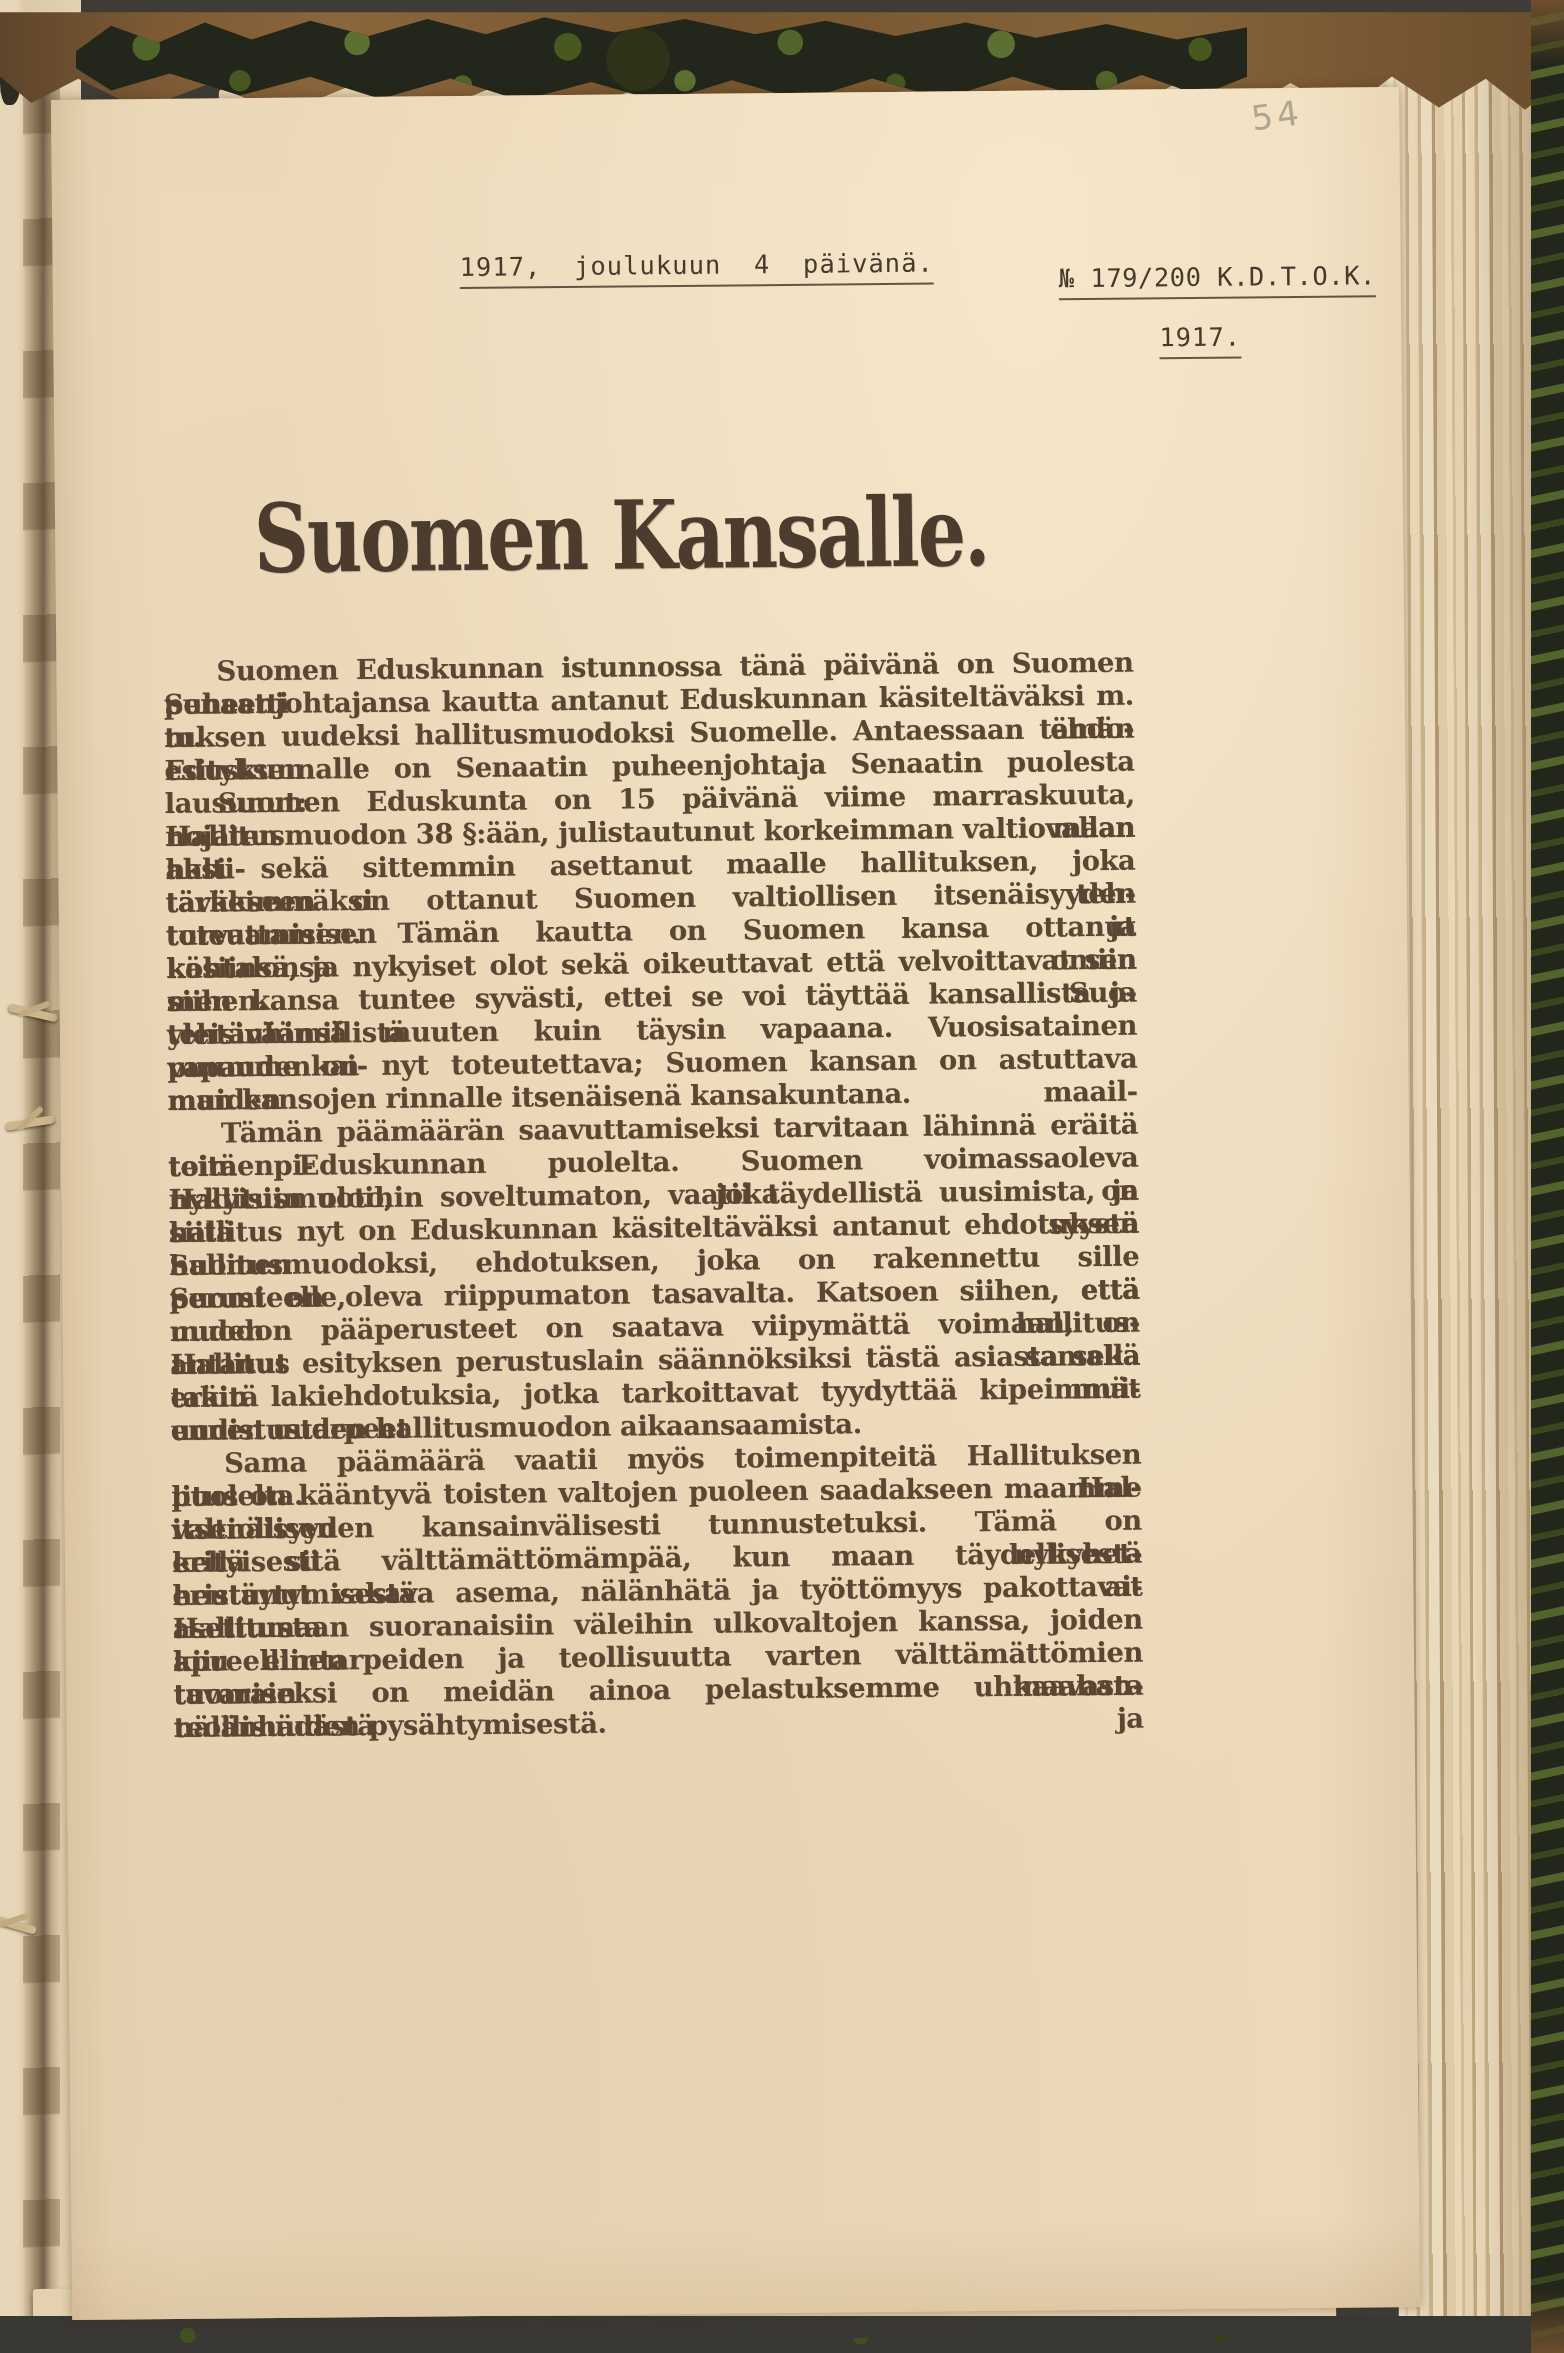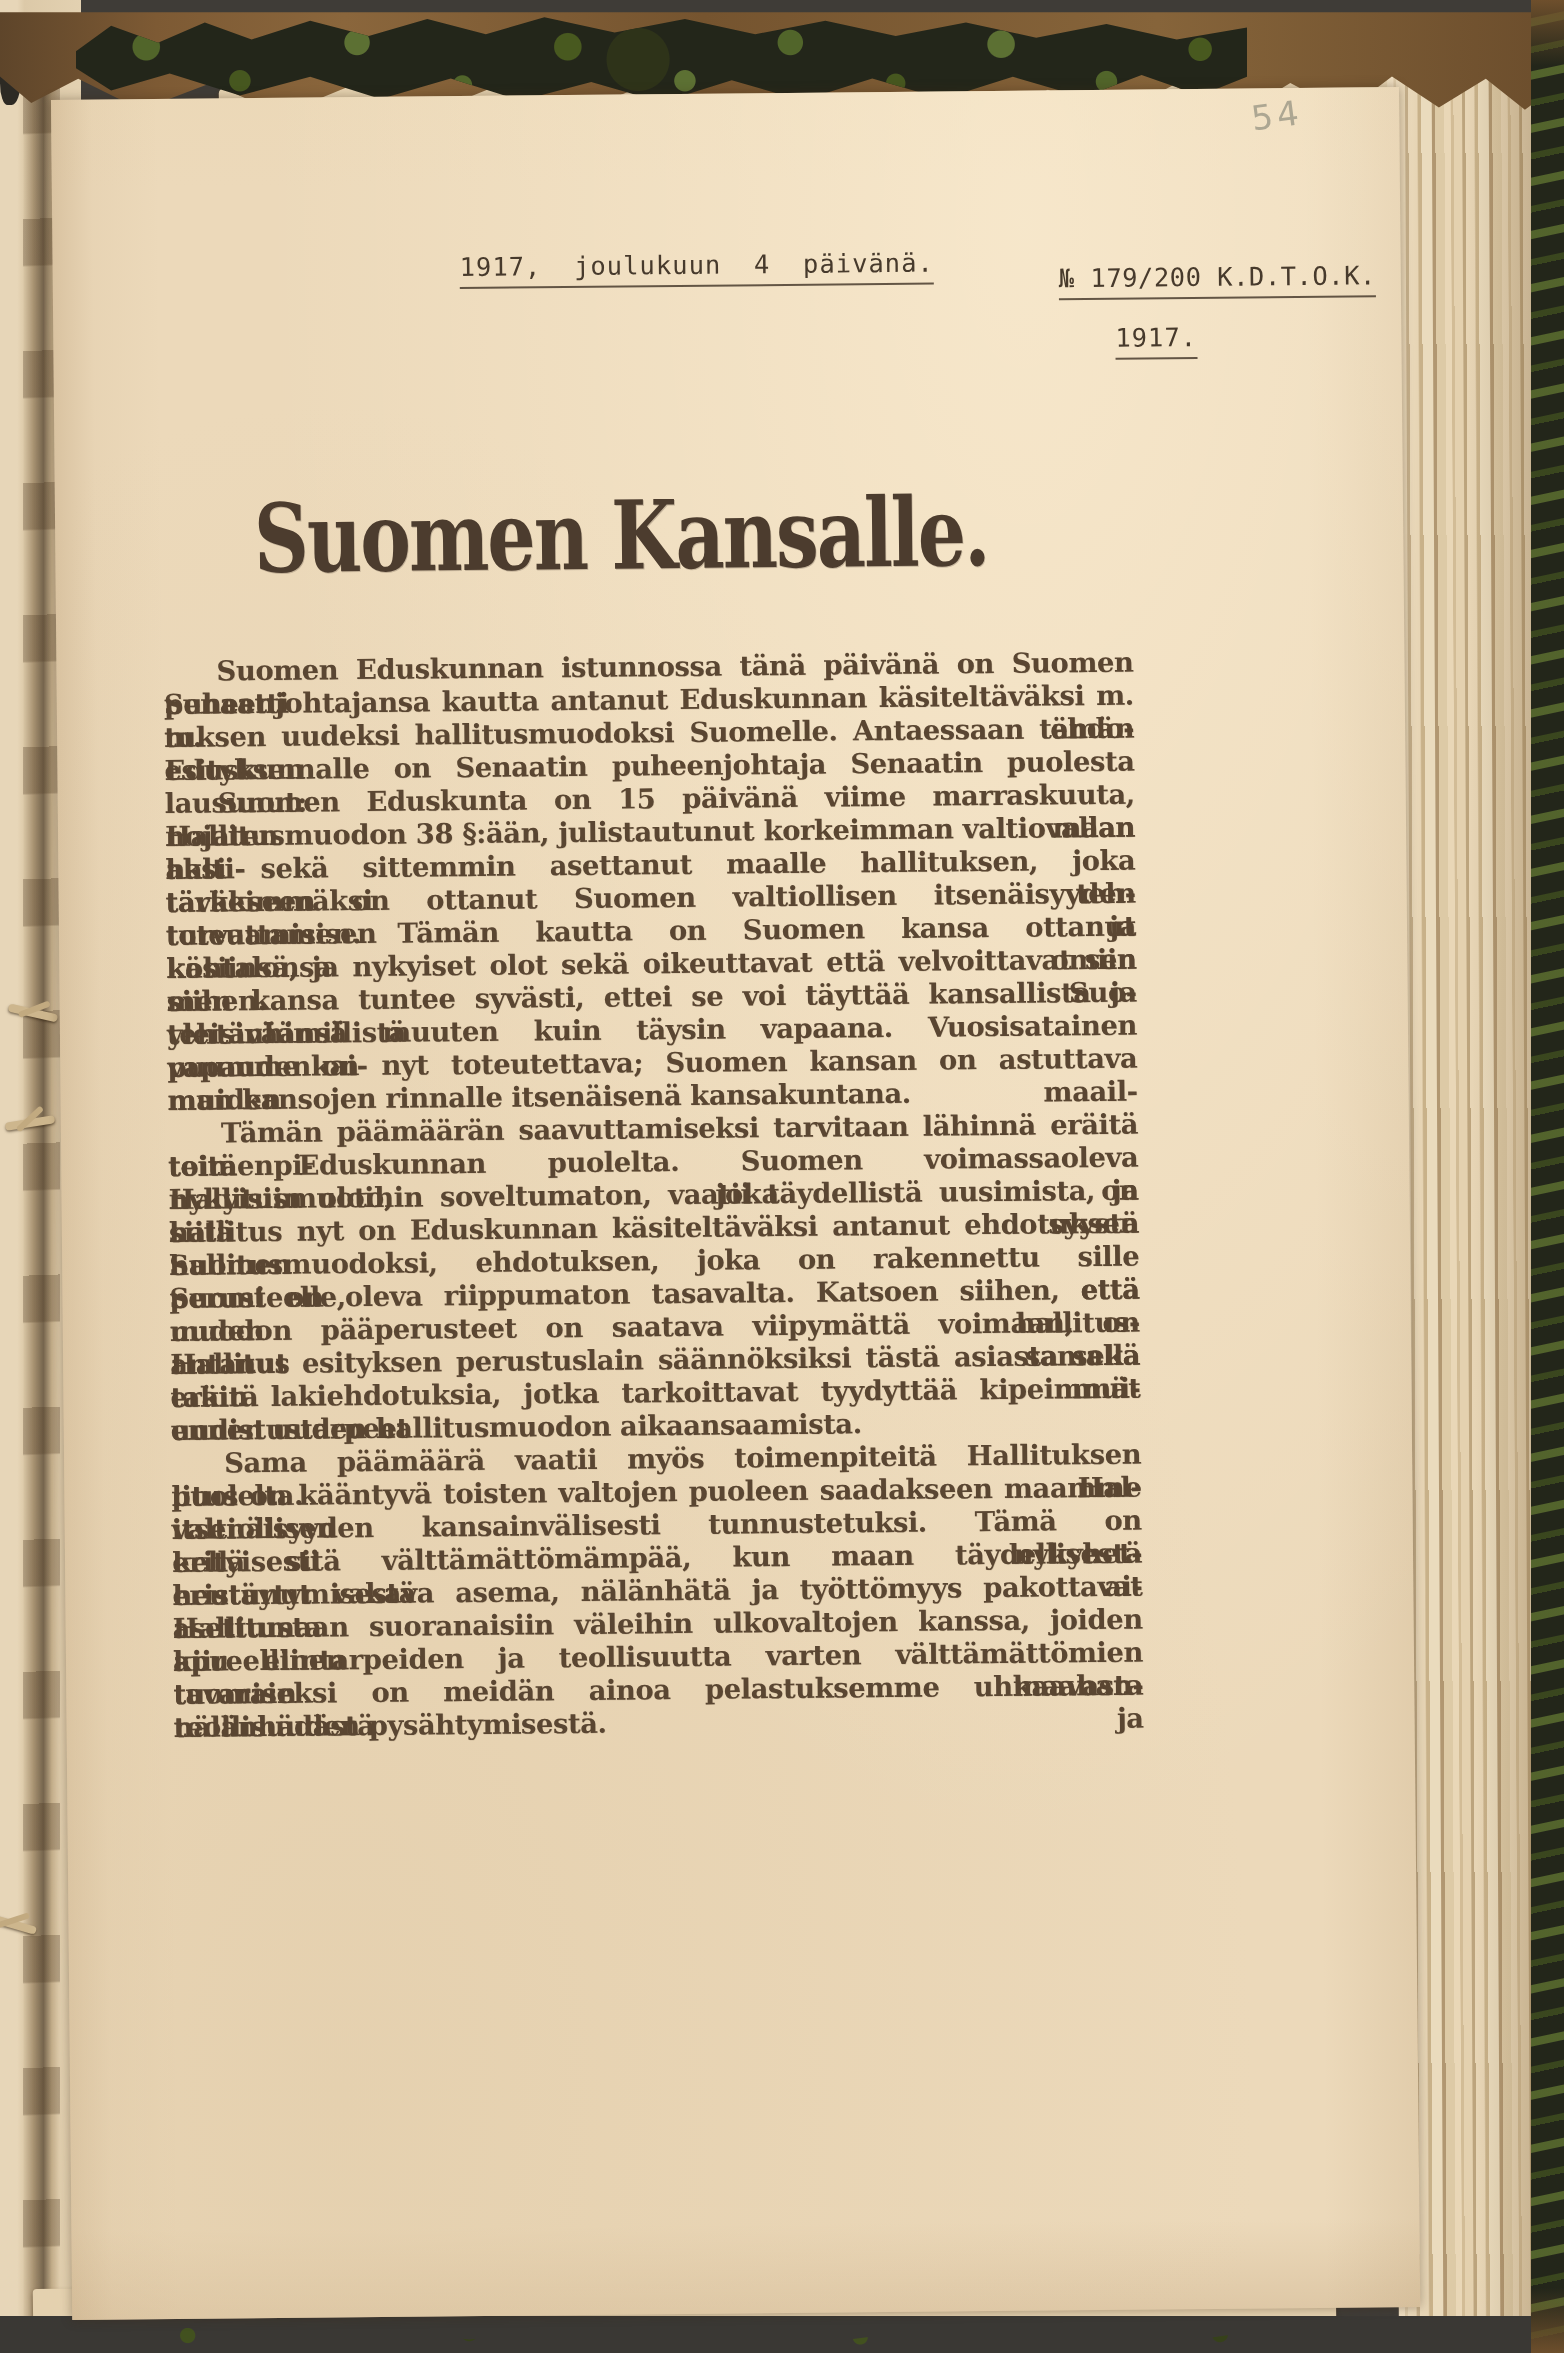--- a/index.html
+++ b/index.html
@@ -85,21 +85,21 @@
       linear-gradient(180deg,rgba(235,215,180,.4) 0,rgba(0,0,0,0) 4%,rgba(0,0,0,0) 96%,rgba(190,160,120,.3) 100%);
     box-shadow:0 0 10.2px rgba(60,40,20,.4);}
 
   .pencil{position:absolute;left:1200px;top:7.1px;font-family:"DejaVu Sans",sans-serif;
     font-size:34px;letter-spacing:4.1px;color:rgba(122,124,110,.58);transform:rotate(-7deg);}
 
   .typed{position:absolute;font-family:"DejaVu Sans Mono","Liberation Mono",monospace;
     color:#473a2c;white-space:pre;padding-bottom:5.1px;border-bottom:2.5px solid rgba(73,60,46,.85);}
   .typed-date{left:407px;top:156px;font-size:25.5px;letter-spacing:1px;}
   .typed-no{left:1006px;top:173px;font-size:25.5px;letter-spacing:0.5px;}
-  .typed-year{left:1062px;top:233px;font-size:25.5px;letter-spacing:1px;}
+  .typed-year{left:1106px;top:233px;font-size:25.5px;letter-spacing:1px;}
 
   .title{position:absolute;left:81px;top:393px;width:970px;margin:0;
     font-size:95px;font-weight:bold;line-height:1;text-align:center;
     color:#4c3c2e;letter-spacing:-2.5px;white-space:nowrap;
     transform:scaleX(.8);transform-origin:50% 50%;
     text-shadow:1px 1px 0 rgba(76,60,46,.25);}
 
   .body-text{position:absolute;left:107px;top:556px;width:970px;
     font-size:27.5px;font-weight:700;line-height:33px;color:#5a4632;letter-spacing:-0.5px;}
   .para{margin:0;}

